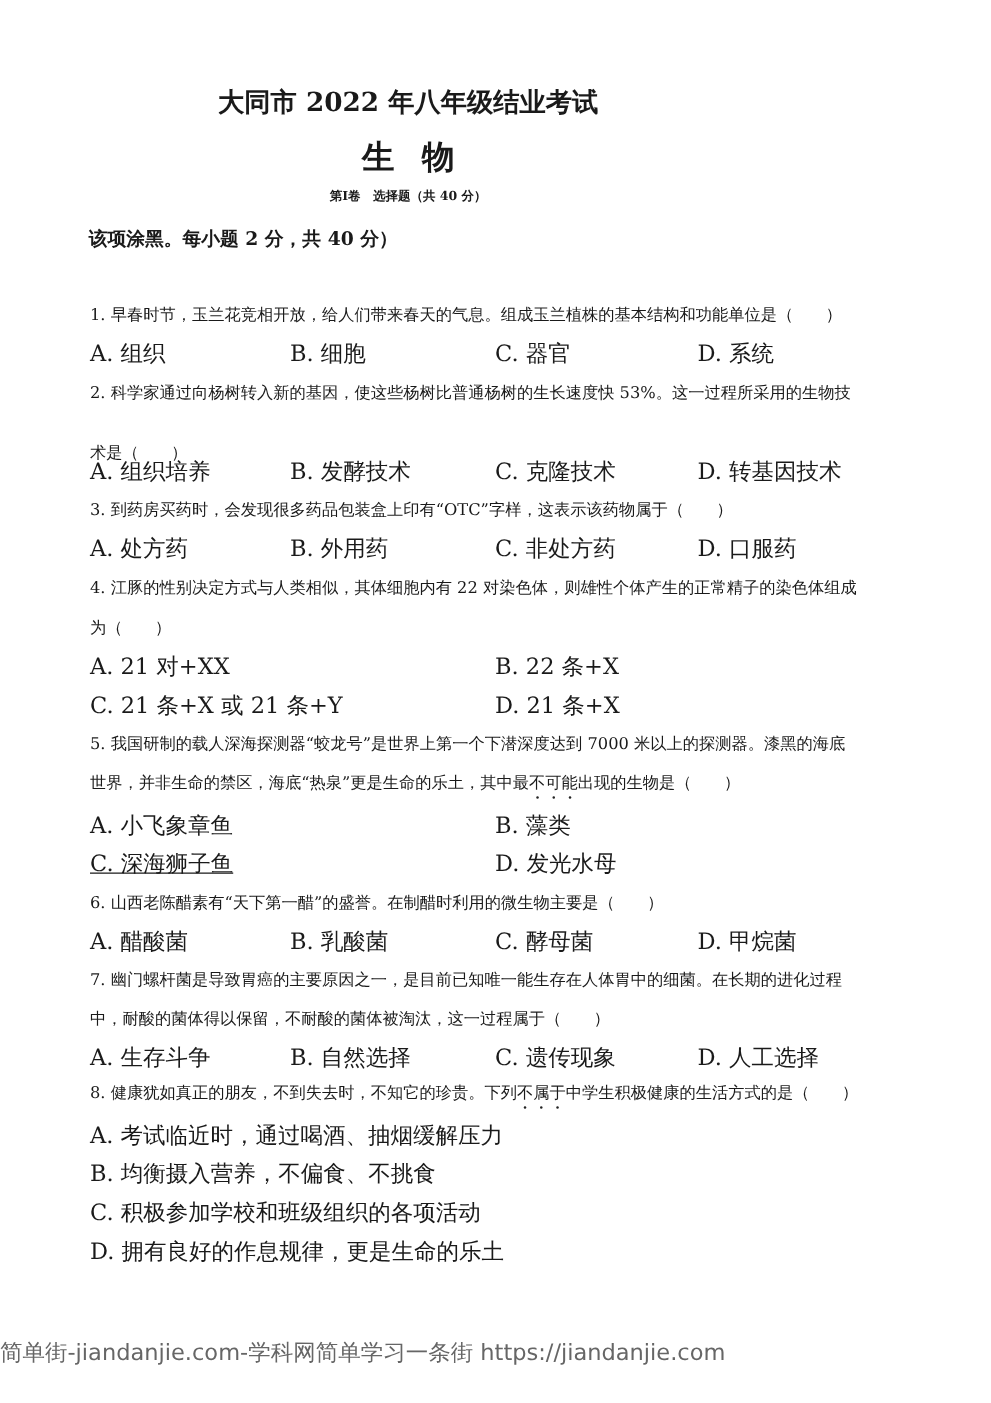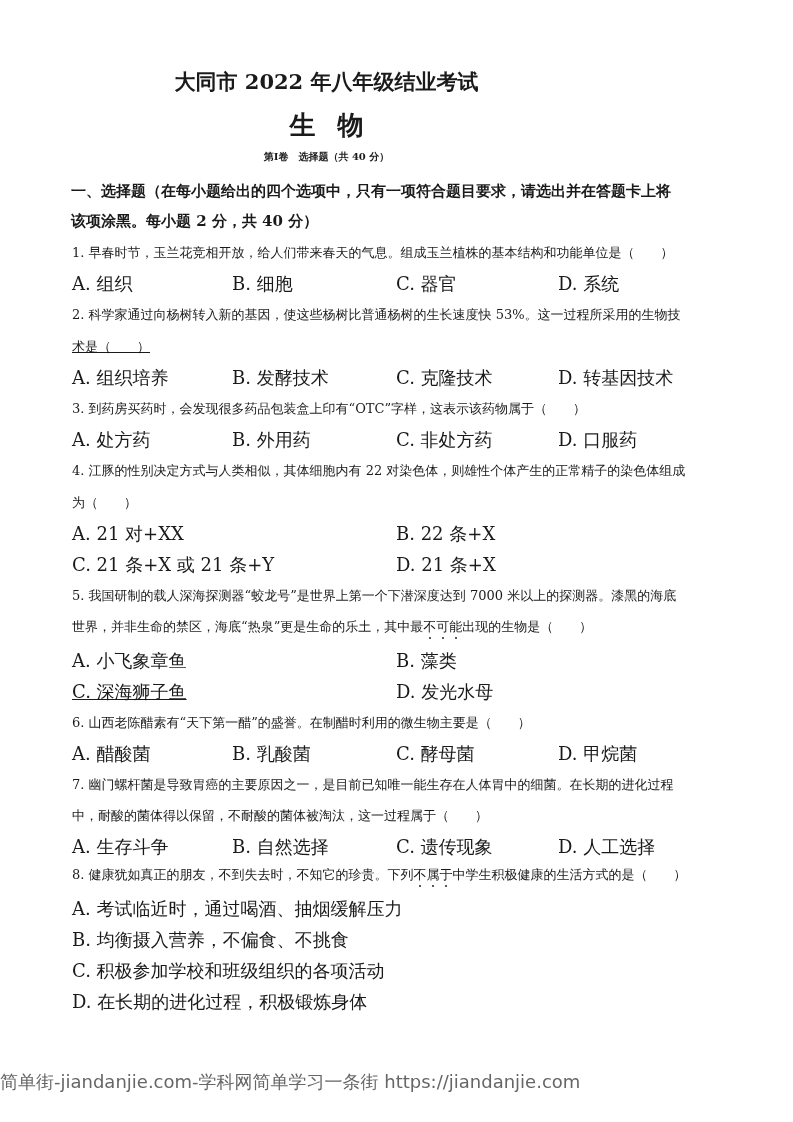--- a/index.html
+++ b/index.html
@@ -22,32 +22,31 @@
 </head>
 <body>
 
 <div class="page">
 
   <div class="title t1">大同市 2022 年八年级结业考试</div>
   <div class="title t2">生物</div>
   <div class="title t3">第Ⅰ卷　选择题（共 40 分）</div>
 
   <div class="section" style="top:176px;">
-    <div>一、选择题（在每小题给出的四个选项中，只有一项符合题目要求，请选出并在答题卡上将</div>
     <div>该项涂黑。每小题 2 分，共 40 分）</div>
   </div>
 
   <div class="line" style="top:244px;">1. 早春时节，玉兰花竞相开放，给人们带来春天的气息。组成玉兰植株的基本结构和功能单位是（　　）</div>
   <div class="opt" style="top:275px;left:72px;">A. 组织</div>
   <div class="opt" style="top:275px;left:232px;">B. 细胞</div>
   <div class="opt" style="top:275px;left:396px;">C. 器官</div>
   <div class="opt" style="top:275px;left:558px;">D. 系统</div>
 
   <div class="line" style="top:306px;">2. 科学家通过向杨树转入新的基因，使这些杨树比普通杨树的生长速度快 53%。这一过程所采用的生物技</div>
-  <div class="line" style="top:338px;text-decoration:underline;">术是（　　）</div>
+  <div class="line" style="top:354px;">术是（　　）</div>
   <div class="opt" style="top:369px;left:72px;">A.  组织培养</div>
   <div class="opt" style="top:369px;left:232px;">B.  发酵技术</div>
   <div class="opt" style="top:369px;left:396px;">C.  克隆技术</div>
   <div class="opt" style="top:369px;left:558px;">D.  转基因技术</div>
 
   <div class="line" style="top:400px;">3. 到药房买药时，会发现很多药品包装盒上印有“OTC”字样，这表示该药物属于（　　）</div>
   <div class="opt" style="top:431px;left:72px;">A.  处方药</div>
   <div class="opt" style="top:431px;left:232px;">B.  外用药</div>
   <div class="opt" style="top:431px;left:396px;">C.  非处方药</div>
   <div class="opt" style="top:431px;left:558px;">D.  口服药</div>
@@ -80,16 +79,16 @@
   <div class="opt" style="top:838px;left:232px;">B.  自然选择</div>
   <div class="opt" style="top:838px;left:396px;">C.  遗传现象</div>
   <div class="opt" style="top:838px;left:558px;">D.  人工选择</div>
 
   <div class="line" style="top:866px;">
     <span>8. 健康犹如真正的朋友，不到失去时，不知它的珍贵。下列</span><span class="emph">不</span><span class="emph">属</span><span class="emph">于</span><span>中学生积极健康的生活方式的是（　　）</span>
   </div>
   <div class="opt" style="top:900px;left:72px;">A.  考试临近时，通过喝酒、抽烟缓解压力</div>
   <div class="opt" style="top:962px;left:72px;">C.  积极参加学校和班级组织的各项活动</div>
   <div class="opt" style="top:931px;left:72px;">B.  均衡摄入营养，不偏食、不挑食</div>
-  <div class="opt" style="top:993px;left:72px;">D.  在长期的进化过程，积极锻炼身体</div>
+  <div class="opt" style="top:993px;left:72px;">D.  拥有良好的作息规律，更是生命的乐土</div>
 
   <div class="footer">简单街-jiandanjie.com-学科网简单学习一条街 https://jiandanjie.com</div>
 </div>
 
 </body></html>

